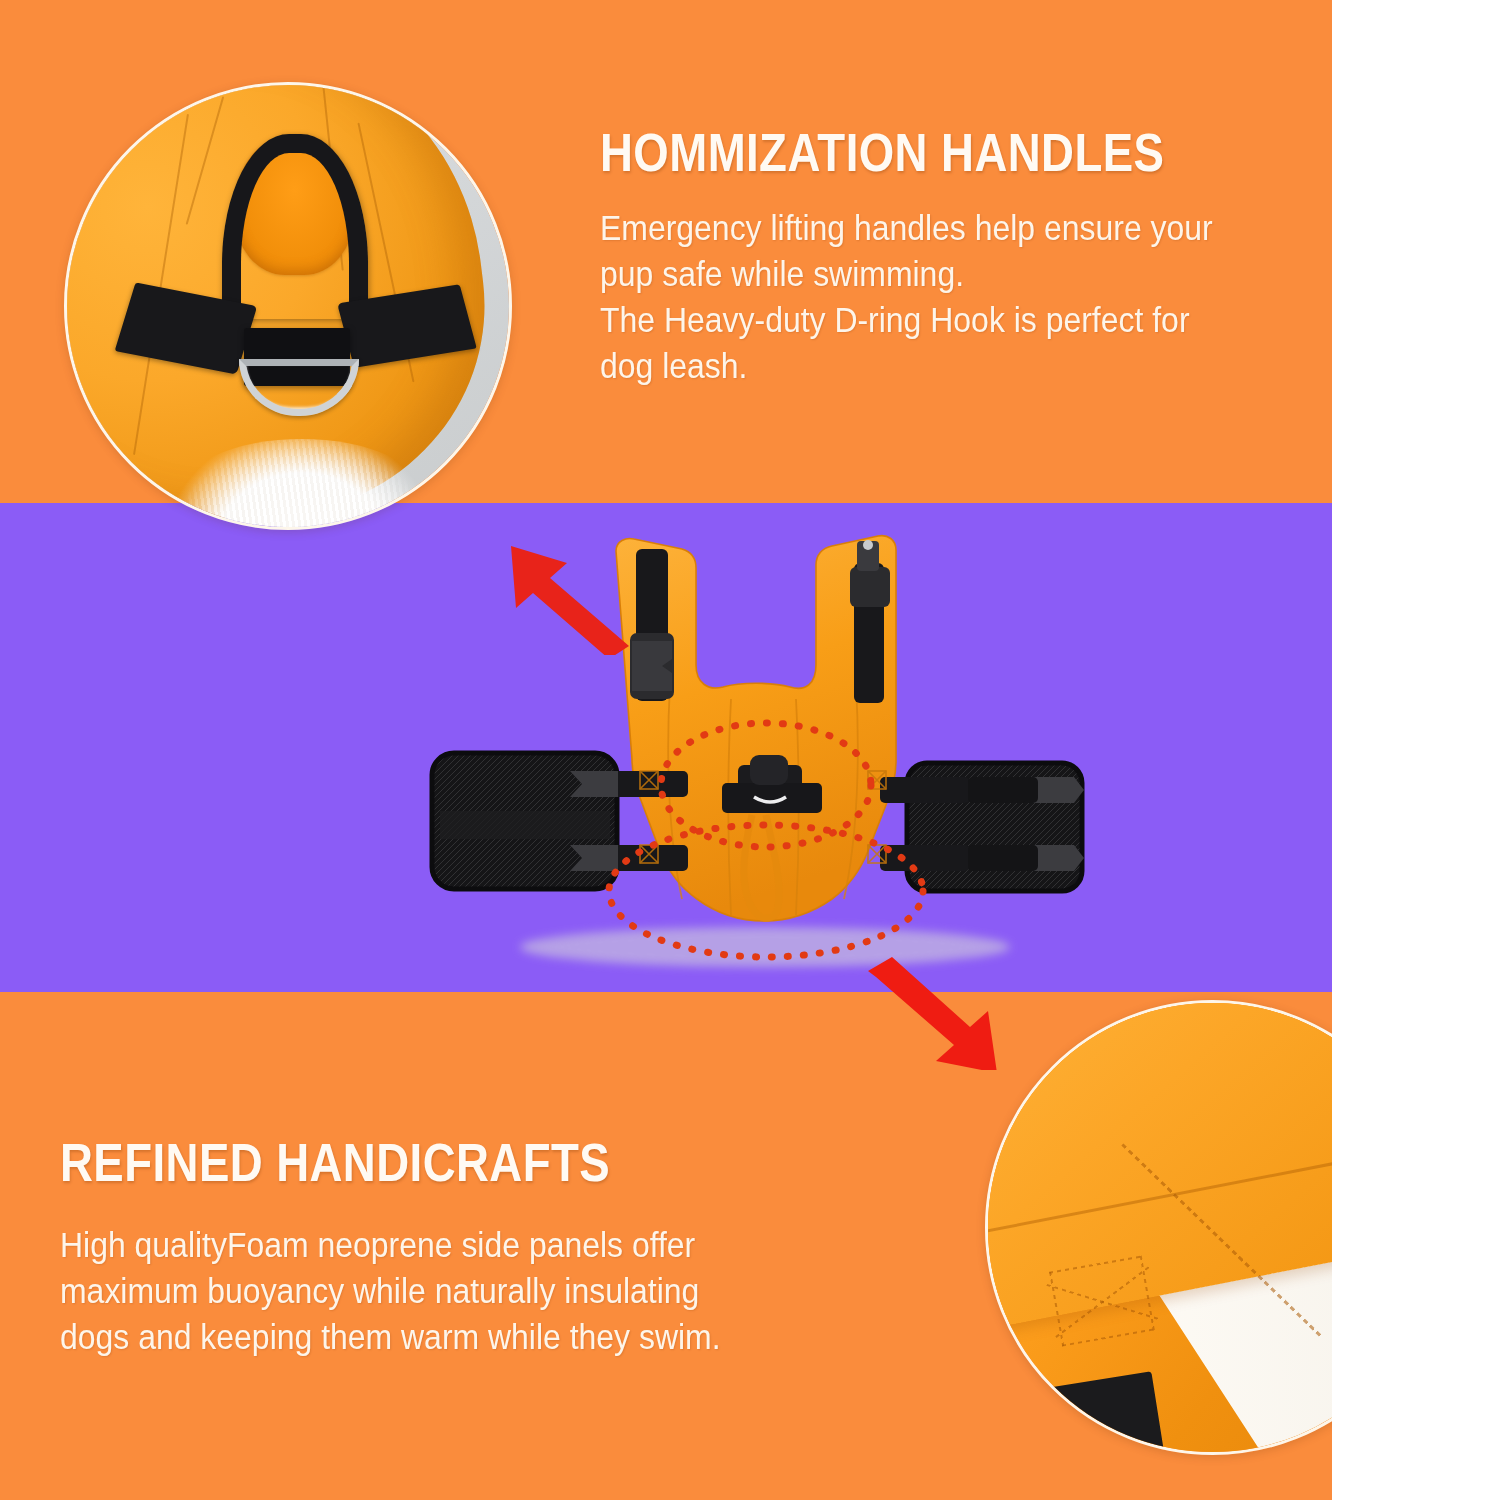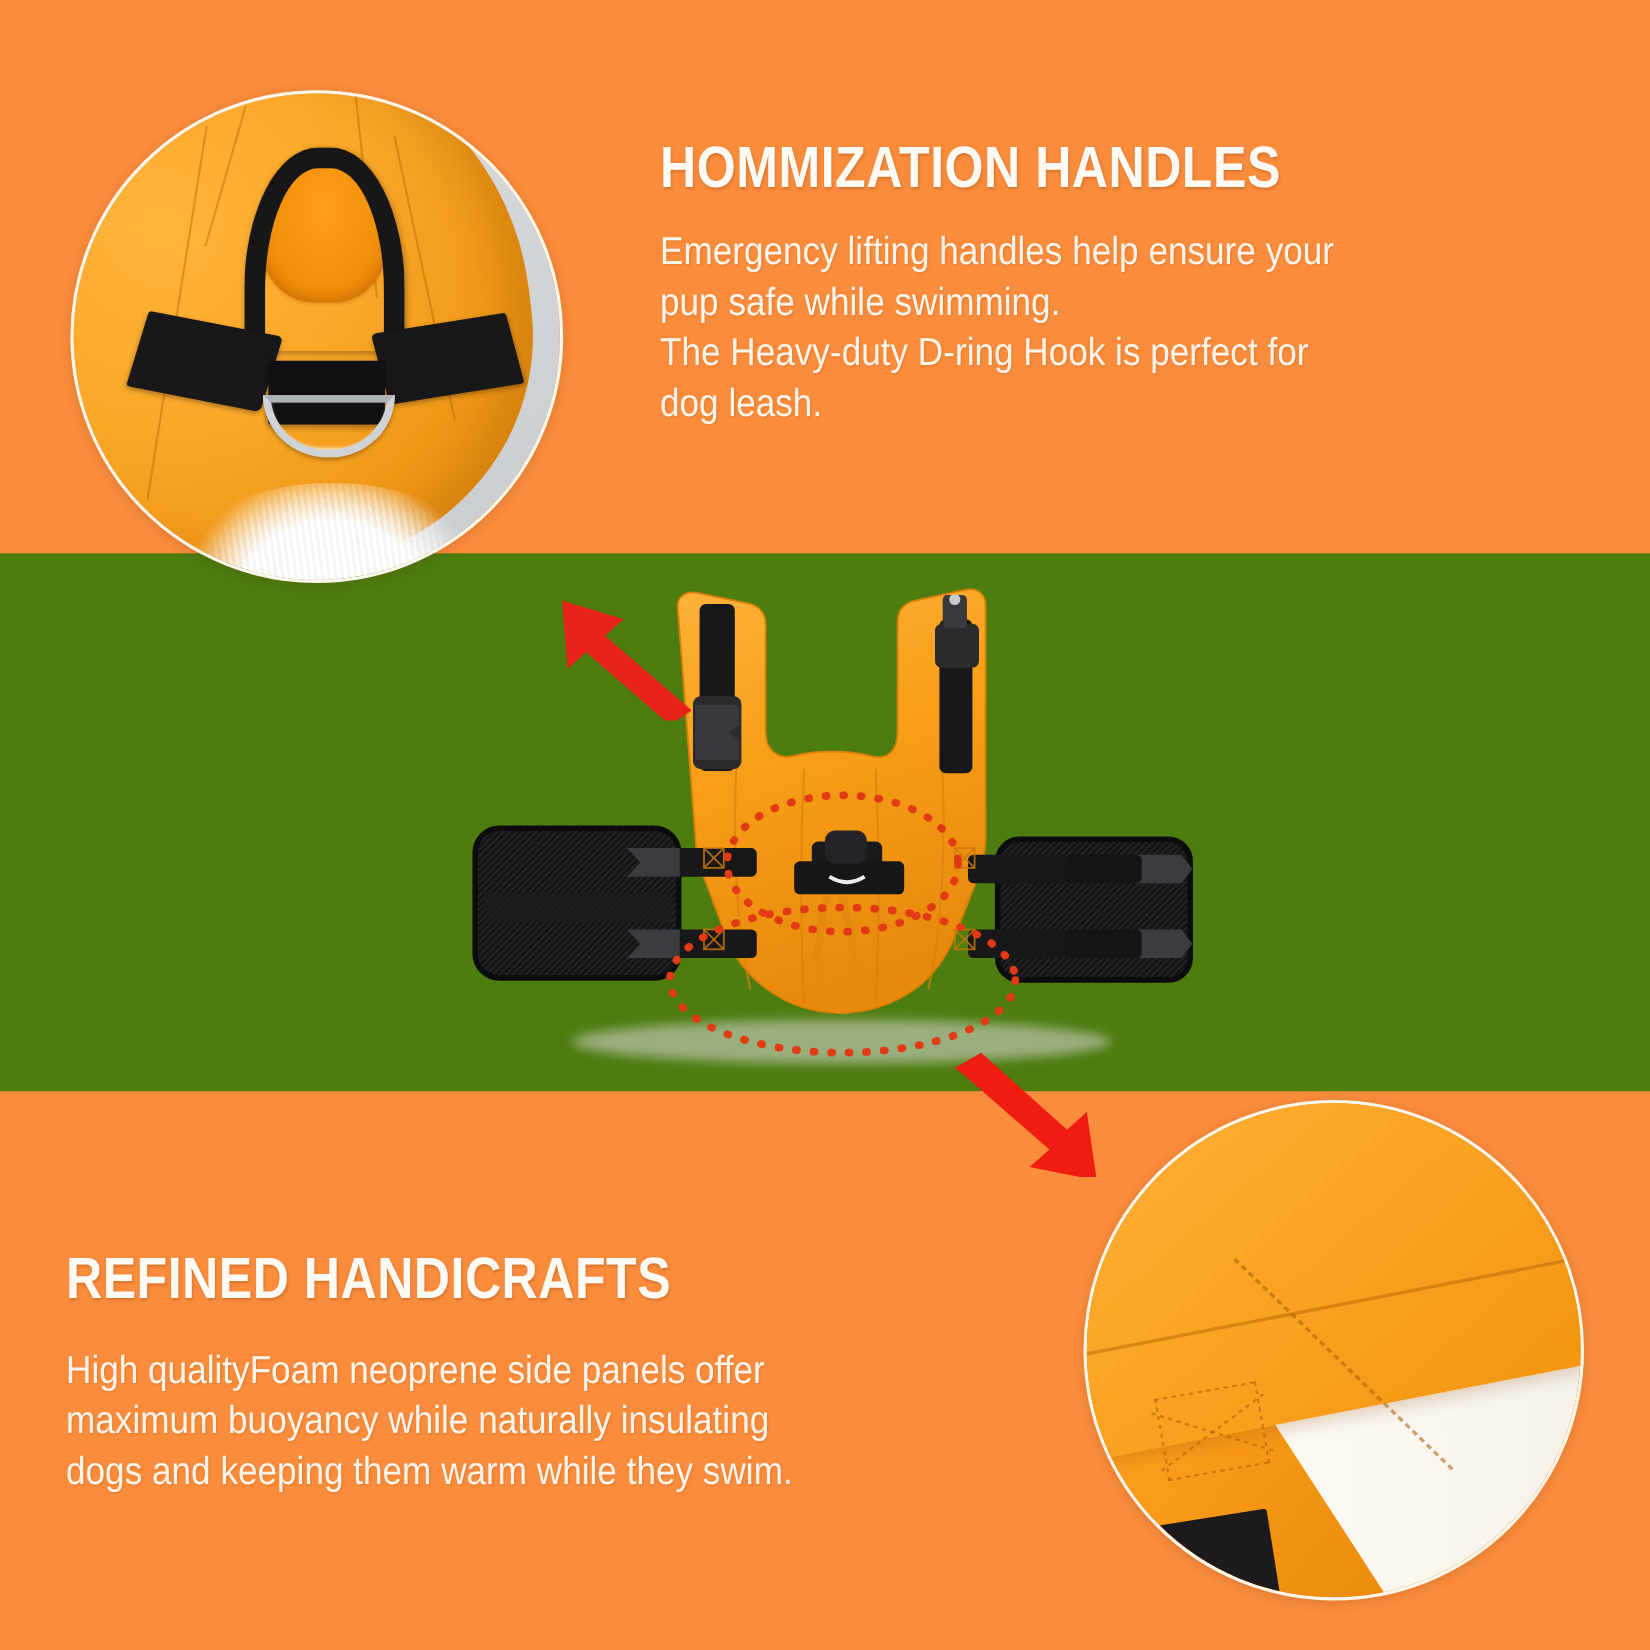--- a/index.html
+++ b/index.html
@@ -4,21 +4,21 @@
 <title>Dog Life Jacket Infographic</title>
 <style>
   * { margin:0; padding:0; box-sizing:border-box; }
   html,body { width:1500px; height:1500px; }
   body {
     font-family:"Liberation Sans", sans-serif;
     background:#ffffff;
     overflow:hidden;
     position:relative;
   }
-  #page { position:relative; width:1500px; height:1500px; overflow:hidden; background:#4d7c0f; }
+  #page { position:relative; width:1332px; height:1500px; overflow:hidden; background:#8b5cf6; }
 
   
   .band { position:absolute; left:0; width:1500px; background:#fa8c3c; }
   .band-top    { top:0;     height:503px; }
   .band-bottom { top:992px; height:508px; }
 
   
   .heading {
     position:absolute;
     color:#fffaf3;

